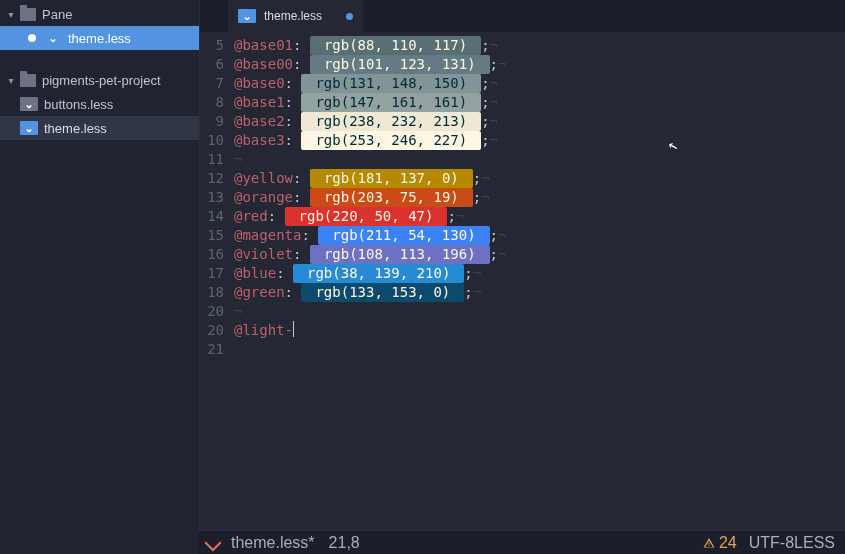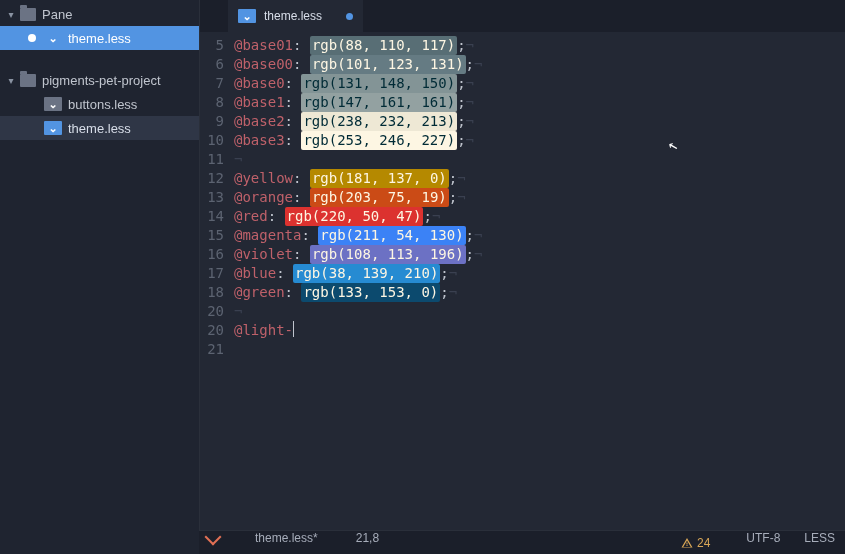--- a/index.html
+++ b/index.html
@@ -12,21 +12,21 @@
   }
   .workspace { display: flex; flex: 1; min-height: 0; }
   
   .sidebar { width: 199px; background: #1f2430; position: relative; }
   .tree { padding-top: 2px; }
   .tree-row {
     height: 24px; display: flex; align-items: center;
     padding-left: 6px; gap: 4px; cursor: default;
   }
   .tree-row.depth-1 { padding-left: 28px; }
-  .tree-row.depth-2 { padding-left: 44px; text-align: right; }
+  .tree-row.depth-2 { padding-left: 20px; text-align: right; }
   .tree-row.selected { background: #2f3646; }
   .tree-row.active  { background: #5294e2; color: #fff; }
   .chev {
     width: 10px; display: inline-block; text-align: center;
     color: #8a93a2; font-size: 10px;
   }
   .folder-icon {
     width: 16px; height: 13px; background: #c0c5ce;
     border-radius: 1px; position: relative; margin-right: 2px;
   }
@@ -68,40 +68,39 @@
   .code {
     flex: 1; padding: 4px 0 0 4px;
     font-family: Menlo, Consolas, monospace;
     font-size: 14px; line-height: 19px;
     position: relative;
   }
   .ln { height: 19px; white-space: pre; position: relative; }
   .var { color: #bf616a; }
   .punc { color: #c0c5ce; }
   .swatch {
-    display: inline-block; border-radius: 2px; padding: 0 2px;
+    display: inline-block; border-radius: 2px; padding: 0 14px;
     color: #1f2430;
   }
   .eol { color: #3a4050; }
   .cursor-line .caret {
     display: inline-block; width: 1px; height: 16px; background: #c0c5ce;
     vertical-align: -2px;
   }
   .mouse-cursor {
     position: absolute; color: #fff;
     font-size: 16px; transform: rotate(-15deg);
     pointer-events: none;
   }
   
   .status {
     height: 24px; background: #1b1f2a; color: #a7adba;
-    display: flex; font-size: 12px;
+    display: flex; align-items: center; font-size: 16px;
     padding: 0 10px 0 8px; margin-left: 199px;
     border-top: 1px solid #2a2f3a;
-    gap: 24px;
   }
   .status .git {
     width: 12px; height: 12px; border: 2px solid #e17055;
     border-top: none; border-right: none; transform: rotate(-45deg);
     margin-right: 12px;
   }
   .status .fn { margin-right: 14px; }
   .status .spacer { flex: 1; }
   .warn { color: #d8a657; display: flex; align-items: center; gap: 4px; margin-right: 12px;}
   .warn svg { width: 12px; height: 12px; fill: #d8a657; }

